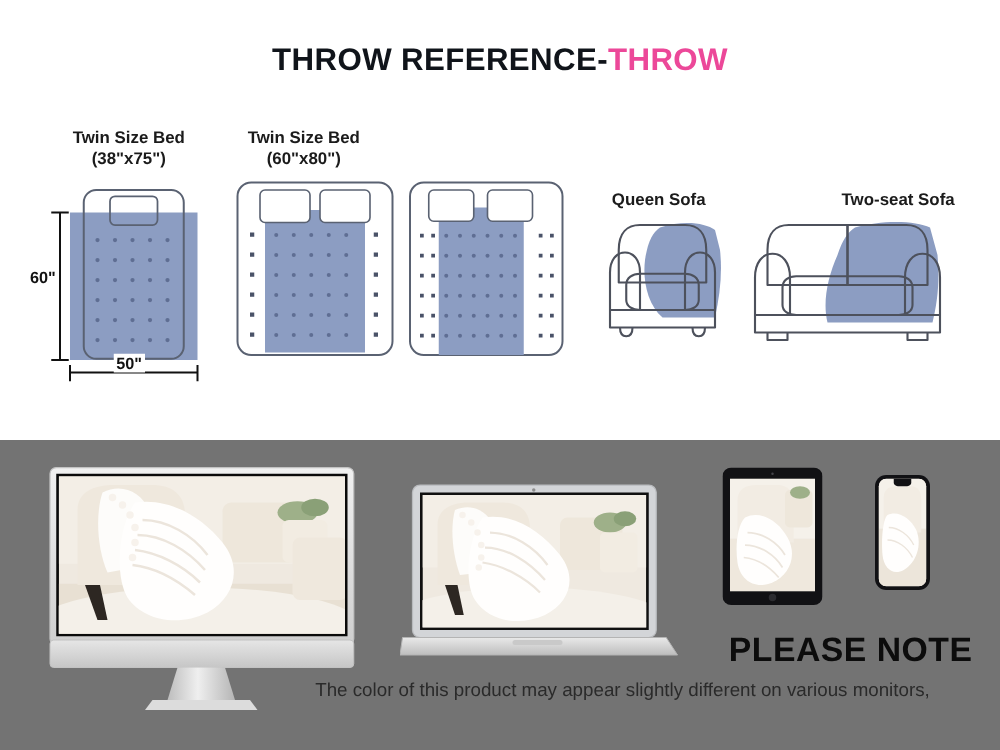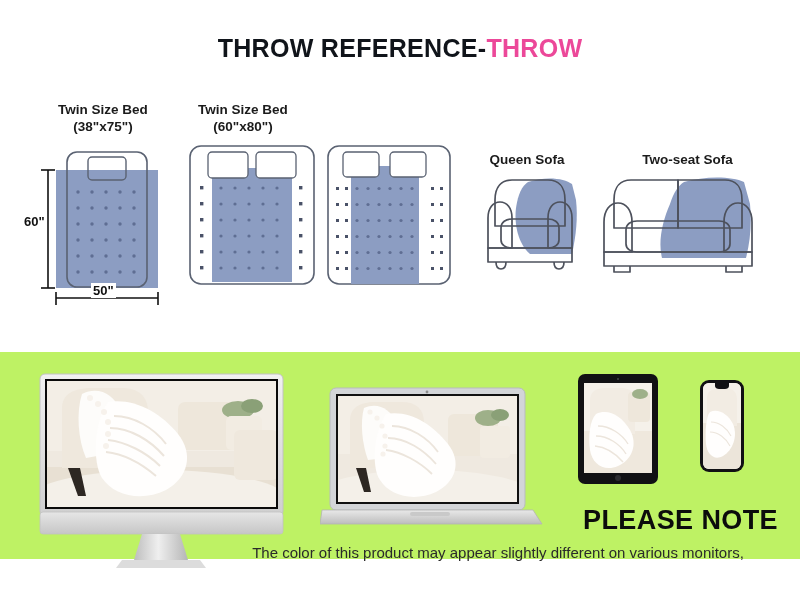--- a/index.html
+++ b/index.html
@@ -62,22 +62,22 @@
     background: #fff;
     padding: 0 2px;
   }
 
   .fig { position: absolute; }
 
   
   #bottom-panel {
     position: absolute;
     left: 0; top: 352px;
-    width: 800px; height: 207px;
-    background: #bef264;
+    width: 800px; height: 248px;
+    background: #737373;
   }
 
   #please-note {
     position: absolute;
     right: 22px; top: 153px;
     font-size: 27px;
     font-weight: bold;
     letter-spacing: 0.4px;
     color: #0c0c0c;
   }
@@ -106,21 +106,21 @@
   <div class="bed-label" style="left:23px; top:101px; width:160px;">
     <div>Twin Size Bed</div>
     <div>(38"x75")</div>
   </div>
   <div class="bed-label" style="left:163px; top:101px; width:160px;">
     <div>Twin Size Bed</div>
     <div>(60"x80")</div>
   </div>
 
   <div class="sofa-label" style="left:452px; top:152px; width:150px;">Queen Sofa</div>
-  <div class="sofa-label" style="left:605px; top:152px; width:165px;">Two-seat Sofa</div>
+  <div class="sofa-label" style="left:636px; top:152px; width:165px;">Two-seat Sofa</div>
 
   <svg class="fig" style="left:20px; top:150px;" width="170" height="160" viewBox="0 0 170 160">
 
     <rect x="36" y="20" width="102" height="118" fill="#8c9dc2"></rect>
 
     <rect x="47" y="2" width="80" height="135" rx="10" ry="10" fill="none" stroke="#5a6272" stroke-width="1.6"></rect>
 
     <rect x="68" y="7" width="38" height="23" rx="4" ry="4" fill="none" stroke="#5a6272" stroke-width="1.4"></rect>
 
     <g fill="#5f6e93">

